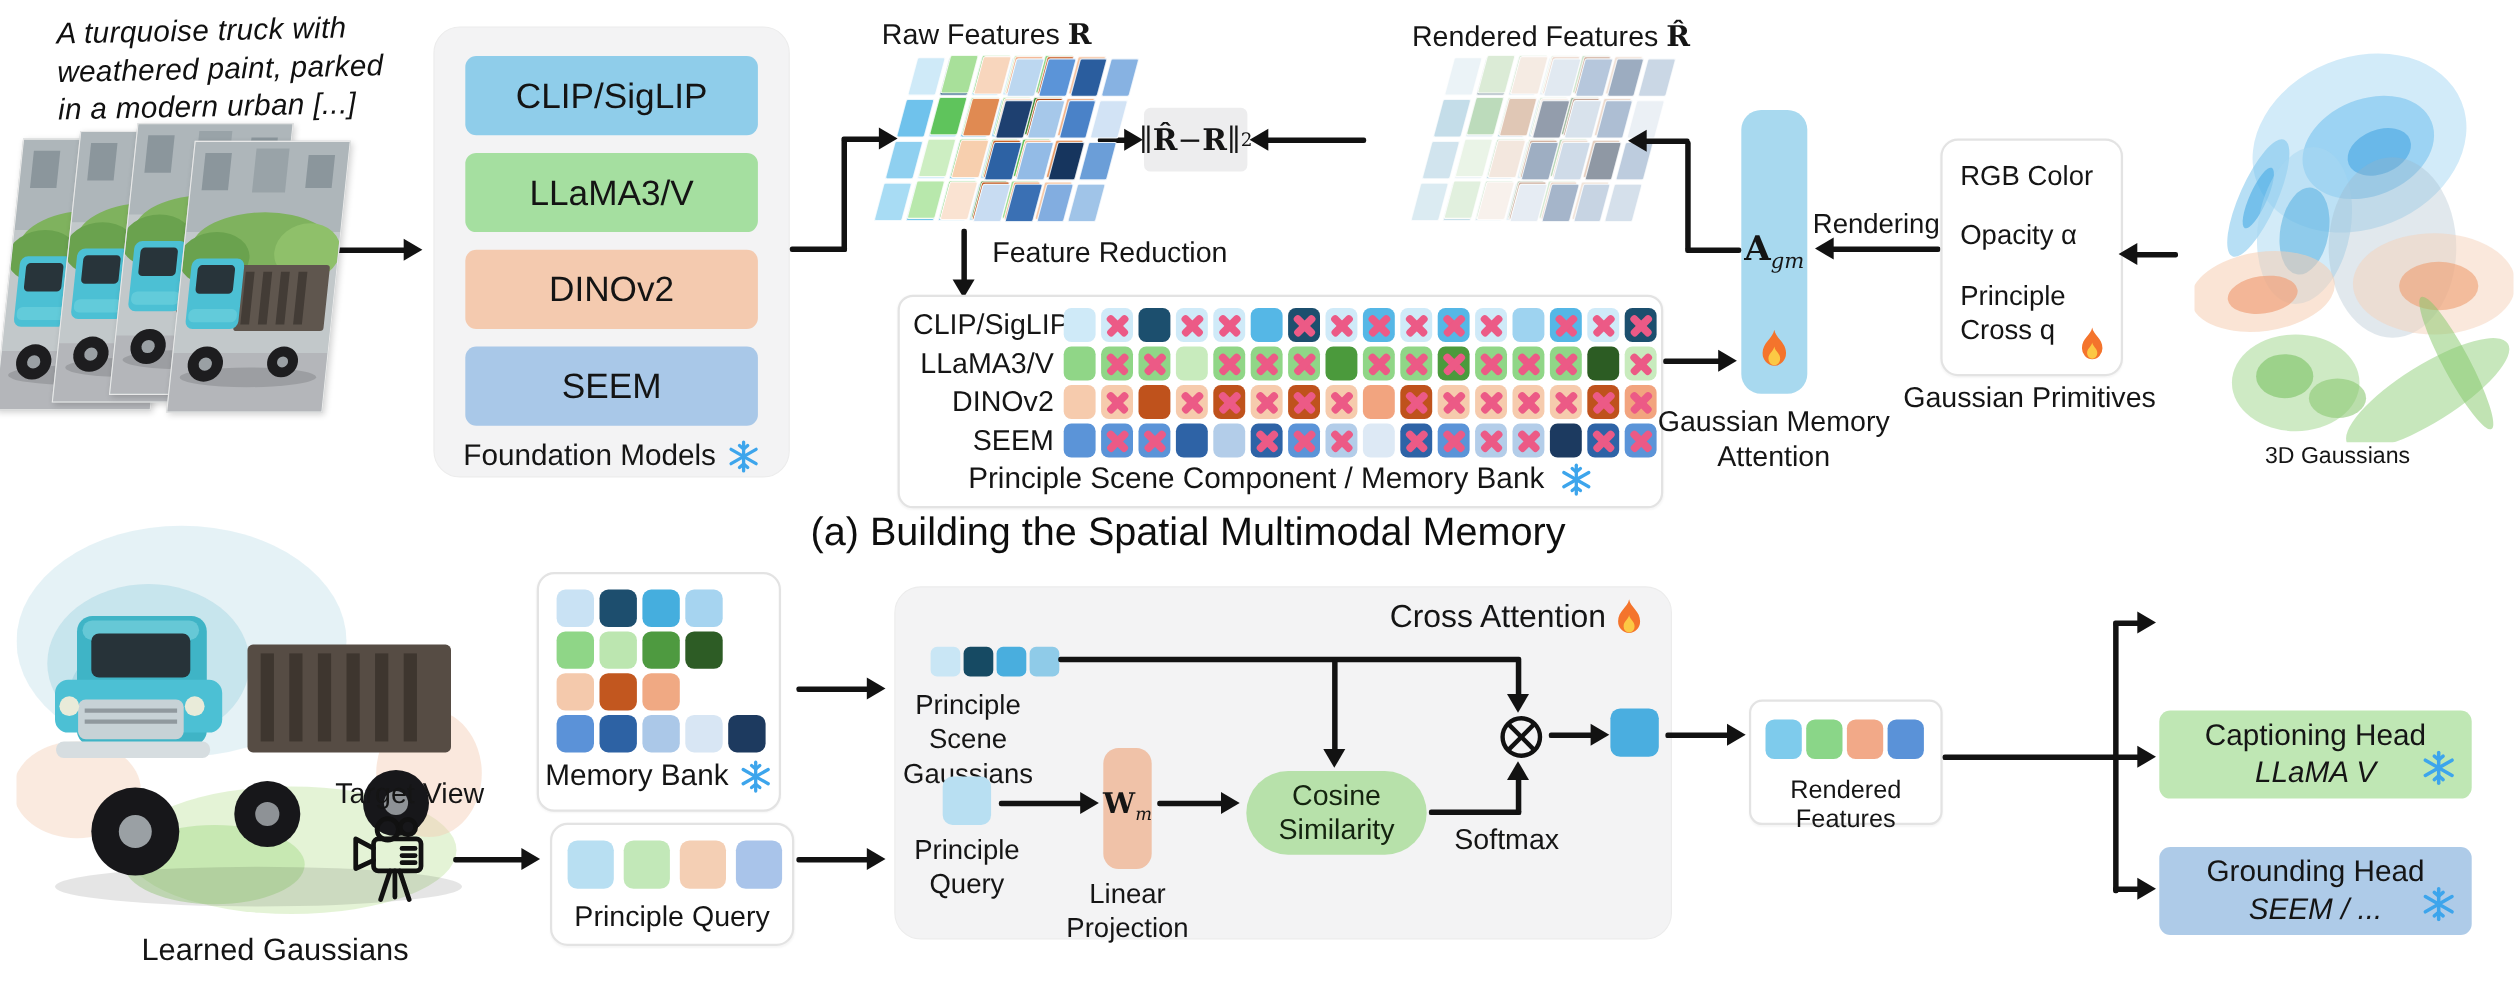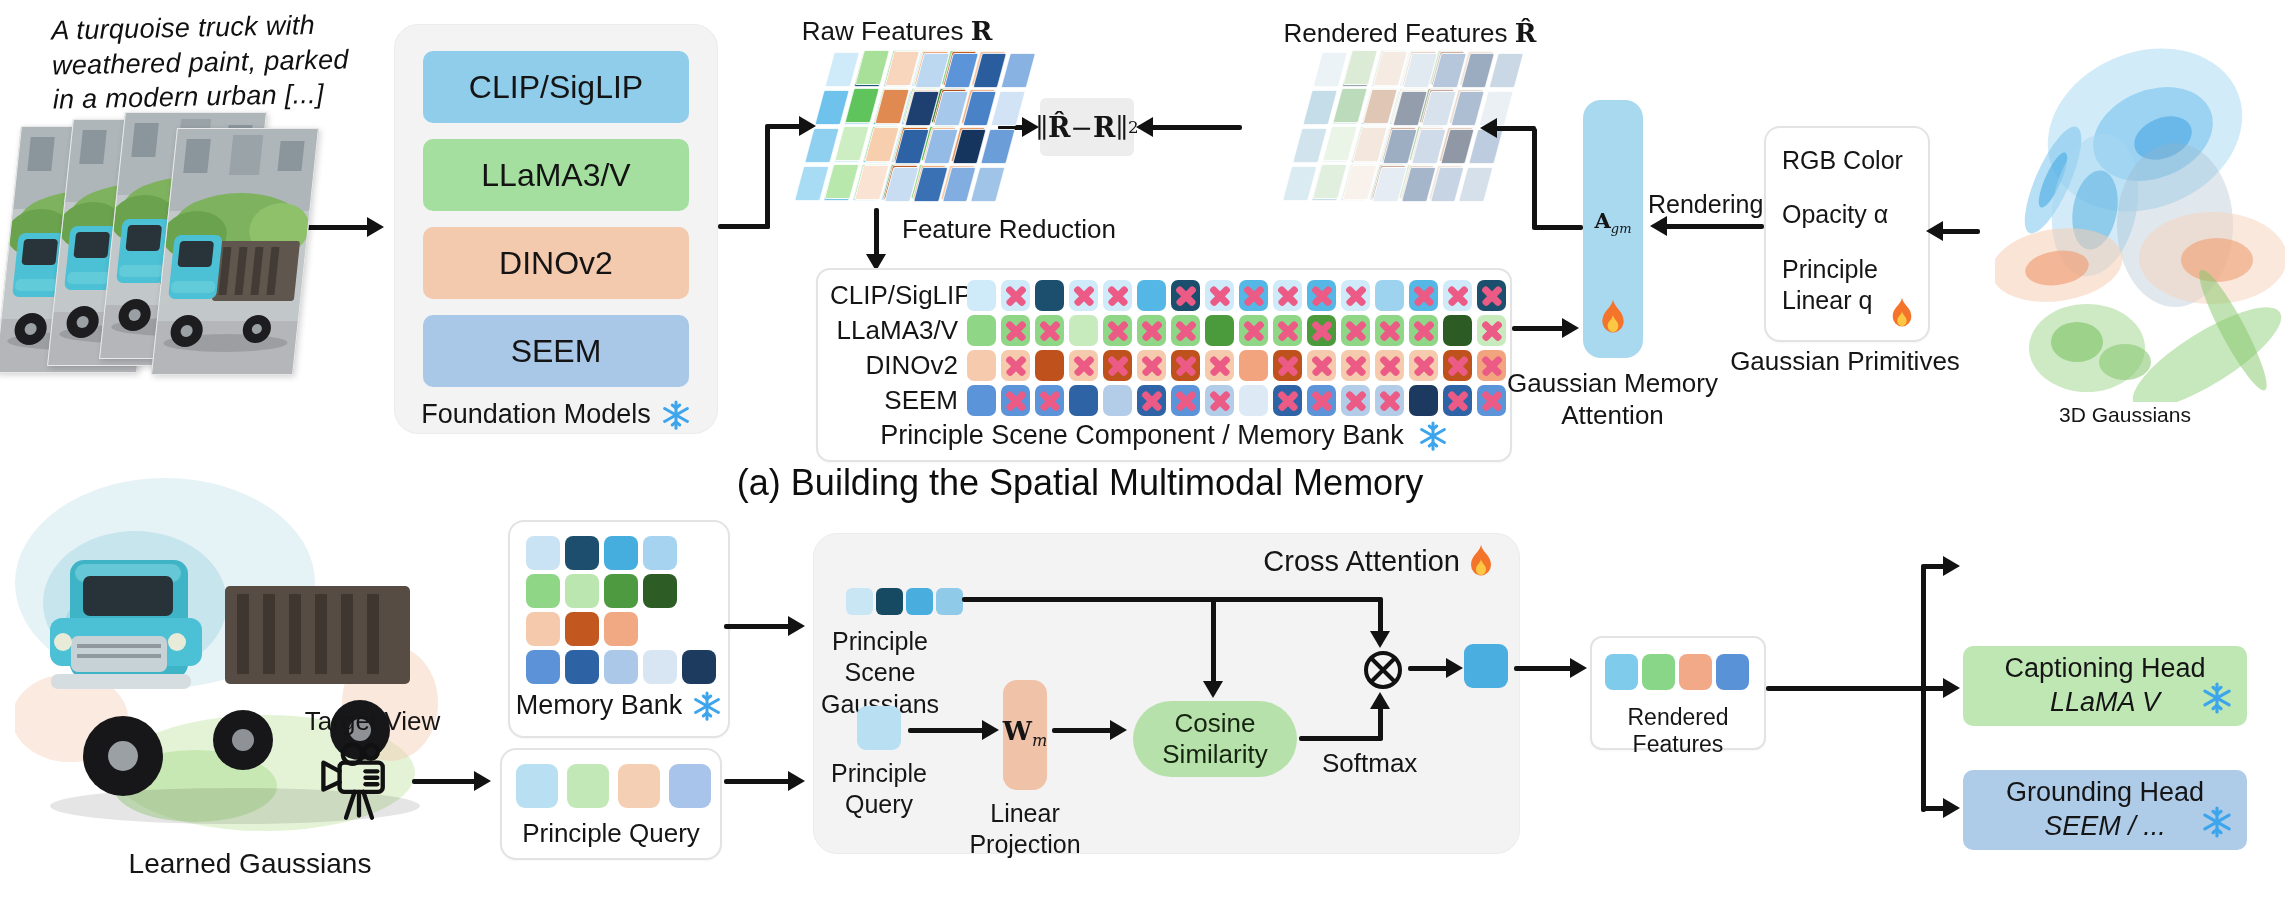--- a/index.html
+++ b/index.html
@@ -401,21 +401,21 @@
       <svg width="30" height="30">
           <use href="#sf"></use>
         </svg>
     </div>
   </div>
 
   <div class="hline" style="left:1512px;top:326px;width:56px;"></div>
   <div class="head-r" style="left:1562px;top:318px;"></div>
 
   <div class="abs" style="left:1583px;top:100px;width:60px;height:258px;background:#a8d9ef;border-radius:18px;">
-    <div class="abs mathserif ctr" style="left:-10px;top:108px;width:80px;font-size:21px;font-weight:bold;">
+    <div class="abs mathserif ctr" style="left:-10px;top:108px;width:80px;font-size:31px;font-weight:bold;">
       <b>A</b><sub style="font-style:italic;font-weight:normal;">gm</sub>
     </div>
     <svg class="abs" style="left:14px;top:198px;" width="32" height="38">
         <use href="#fl"></use>
       </svg>
   </div>
   <div class="abs lbl ctr" style="left:1505px;top:368px;width:215px;">
     <div>Gaussian Memory</div>
     <div>Attention</div>
   </div>
@@ -425,21 +425,21 @@
   <div class="hline" style="left:1492px;top:126px;width:44px;"></div>
   <div class="head-l" style="left:1480px;top:118px;"></div>
 
   <div class="abs" style="left:1648px;top:190px;font-size:25px;">Rendering</div>
   <div class="hline" style="left:1662px;top:224px;width:102px;"></div>
   <div class="head-l" style="left:1650px;top:216px;"></div>
 
   <div class="whitebox" style="left:1764px;top:126px;width:162px;height:212px;border-radius:16px;">
     <div class="abs" style="left:16px;top:18px;font-size:25px;">RGB Color</div>
     <div class="abs" style="left:16px;top:72px;font-size:25px;">Opacity α</div>
-    <div class="abs" style="left:16px;top:126px;width:105px;font-size:25px;line-height:1.25;">Principle Linear q</div>
+    <div class="abs" style="left:16px;top:126px;width:105px;font-size:25px;line-height:1.25;">Principle Cross q</div>
     <svg class="abs" style="right:12px;bottom:10px;" width="28" height="34">
         <use href="#fl"></use>
       </svg>
   </div>
   <div class="abs lbl ctr" style="left:1720px;top:346px;width:250px;">Gaussian Primitives</div>
 
   <div class="hline" style="left:1936px;top:229px;width:44px;"></div>
   <div class="head-l" style="left:1926px;top:221px;"></div>
 
   <svg class="abs" style="left:1995px;top:30px;" width="290" height="372" viewBox="0 0 290 372">
@@ -511,21 +511,21 @@
         <line x1="44" y1="35" x2="55" y2="35"></line>
         <line x1="44" y1="41" x2="55" y2="41"></line>
       <line x1="34" y1="48" x2="26" y2="72"></line>
         <line x1="42" y1="48" x2="50" y2="72"></line>
         <line x1="38" y1="48" x2="38" y2="70"></line>
     </g>
   </svg>
   <div class="hline" style="left:412px;top:779px;width:66px;"></div>
   <div class="head-r" style="left:474px;top:771px;"></div>
 
-  <div class="whitebox" style="left:508px;top:520px;width:218px;height:214px;border-radius:16px;">
+  <div class="whitebox" style="left:488px;top:520px;width:218px;height:214px;border-radius:16px;">
     <div>
         <div class="mb-row" style="top: 14px;">
           <div class="mbcell" style="background: rgb(201, 226, 244);"></div>
           <div class="mbcell" style="background: rgb(29, 78, 110);"></div>
           <div class="mbcell" style="background: rgb(69, 174, 222);"></div>
           <div class="mbcell" style="background: rgb(166, 212, 240);"></div>
         </div>
         <div class="mb-row" style="top: 52px;">
           <div class="mbcell" style="background: rgb(143, 214, 135);"></div>
           <div class="mbcell" style="background: rgb(188, 230, 176);"></div>

